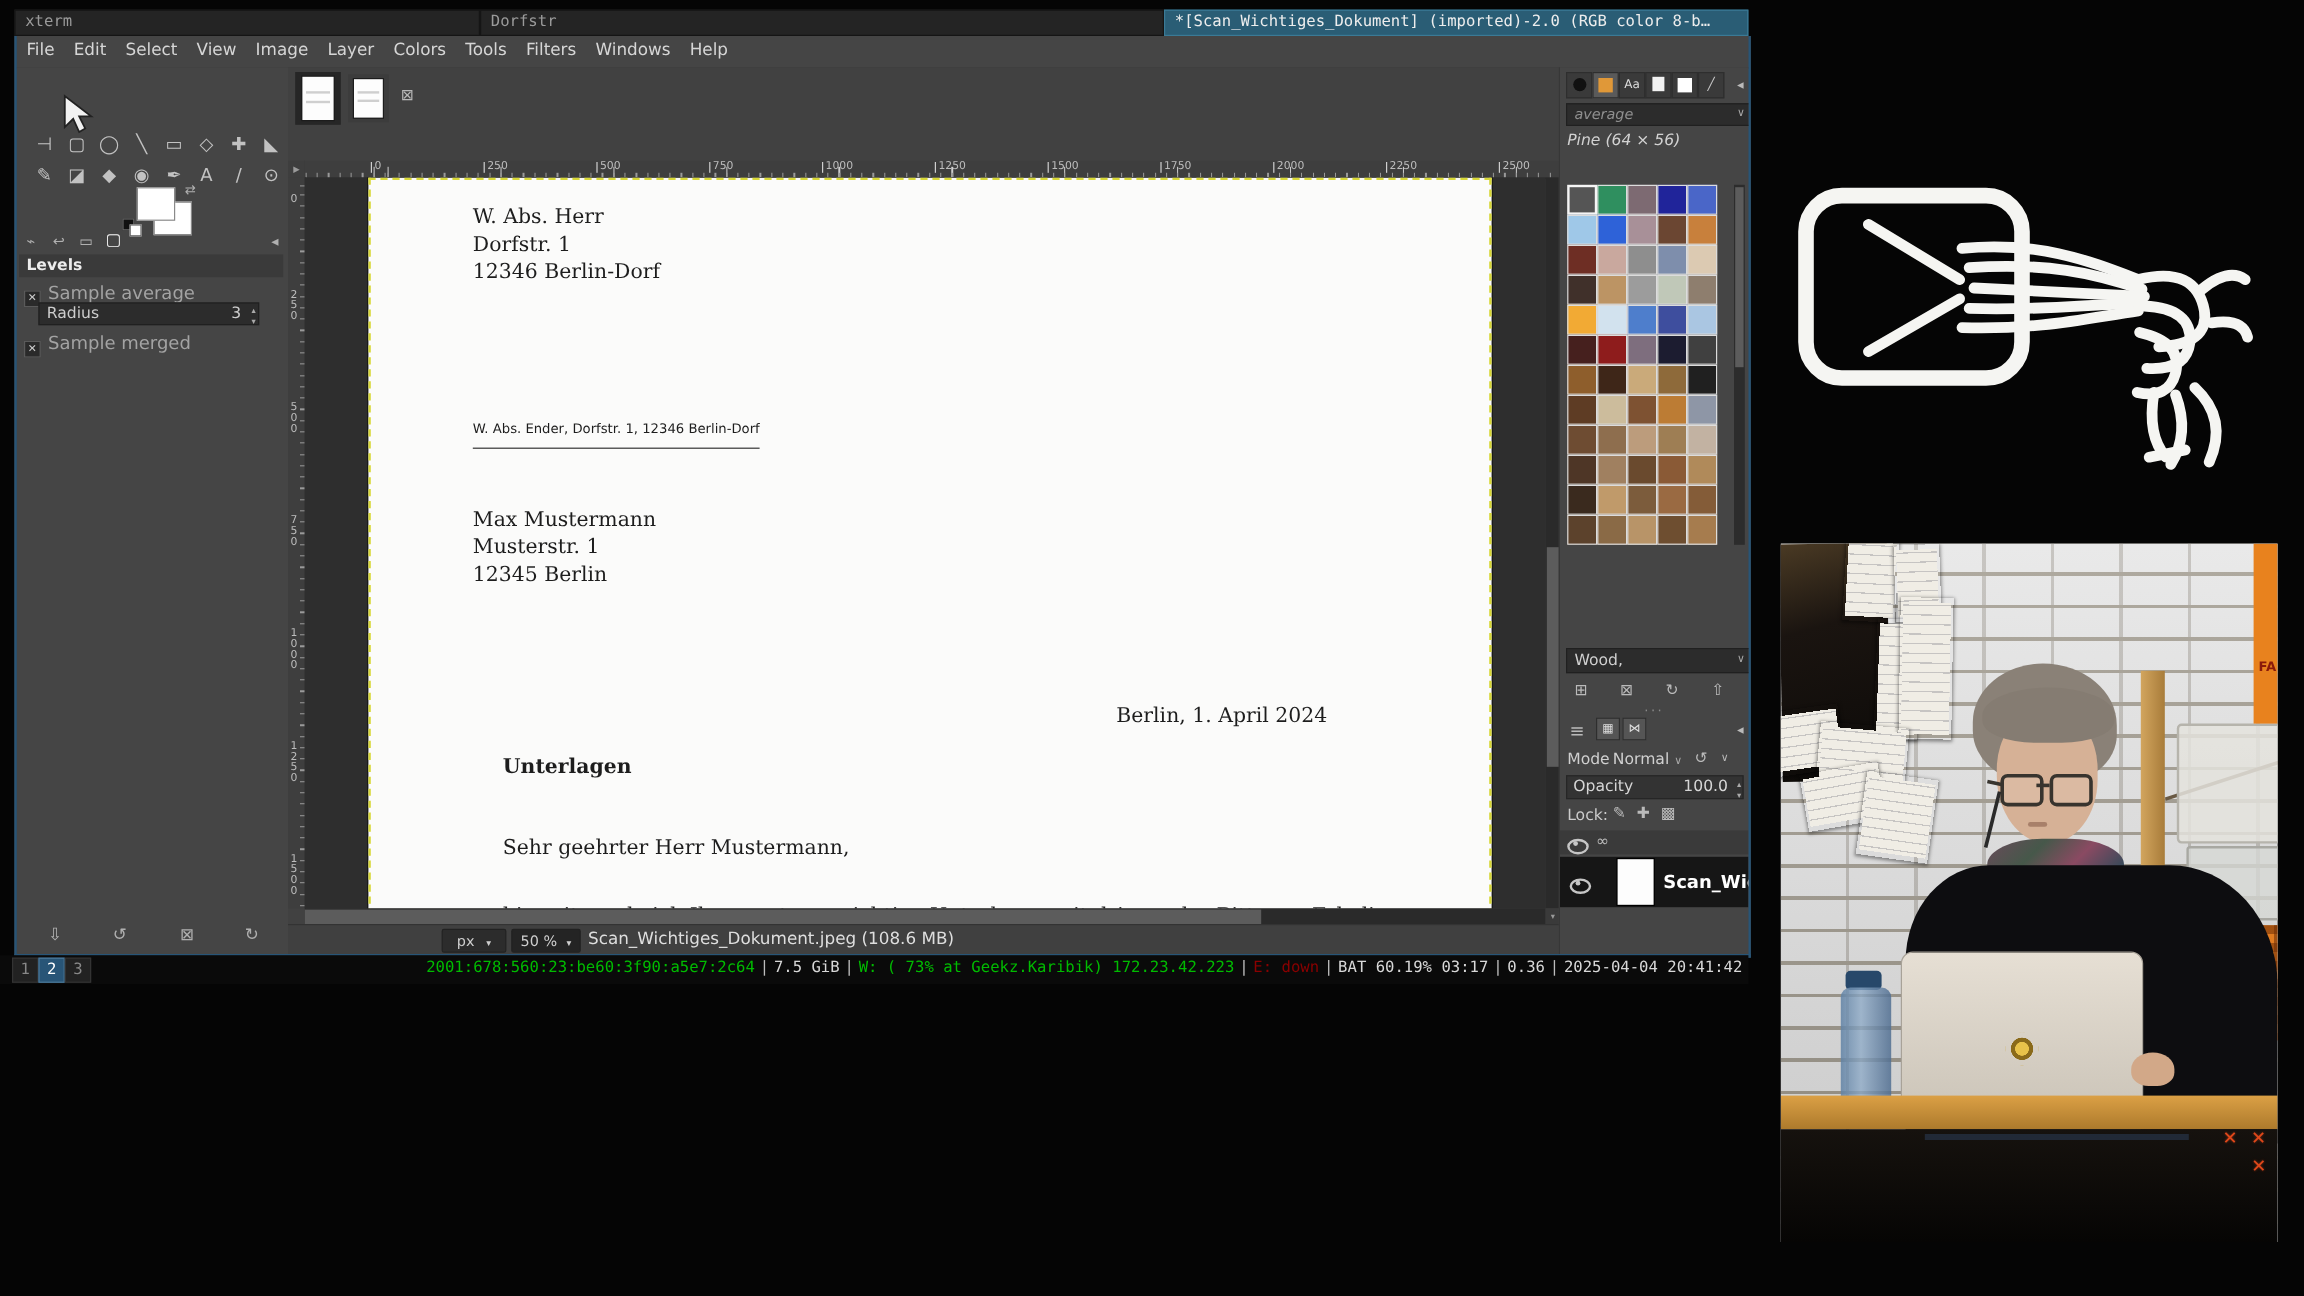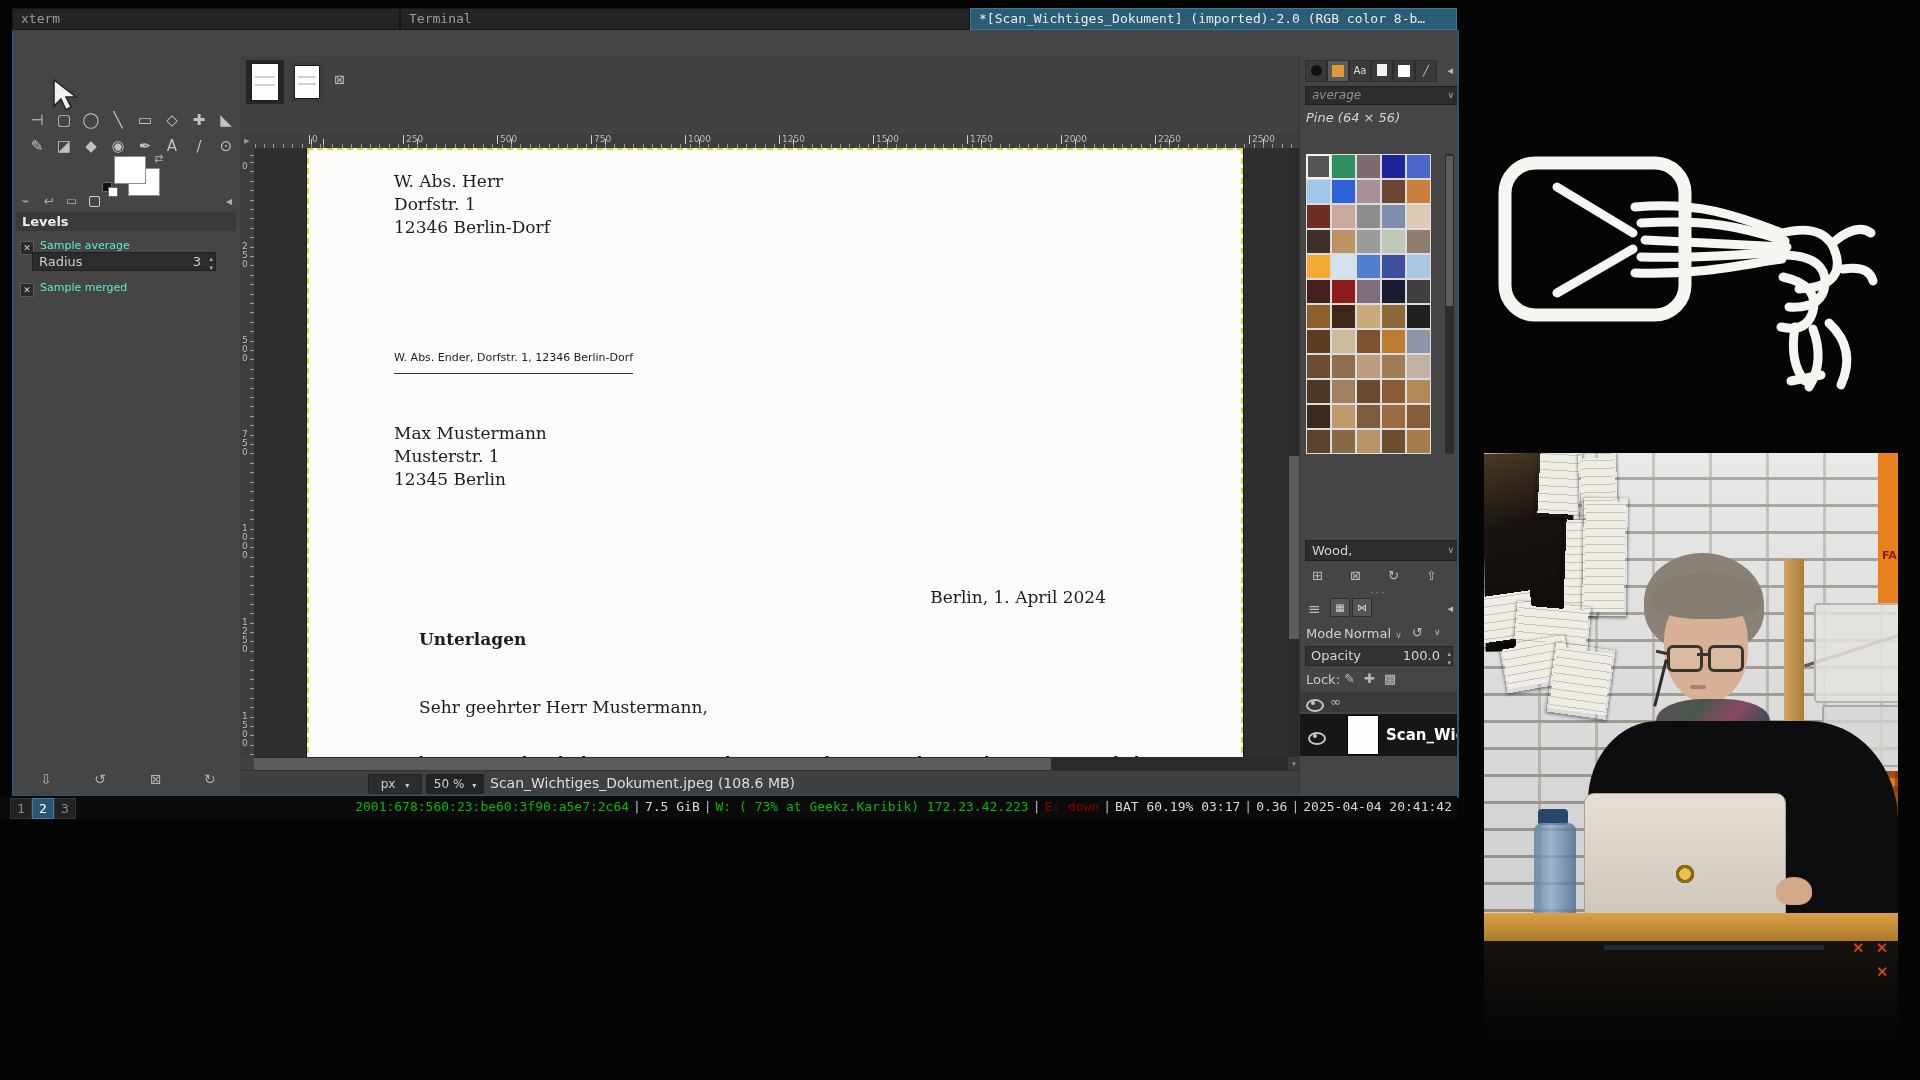--- a/index.html
+++ b/index.html
@@ -17,21 +17,21 @@
         box-sizing:content-box;overflow:hidden;}
   .menubar{position:absolute;left:0;top:0;width:100%;height:26px;background:#454545;border-bottom:1px solid #3a3a3a;}
   .menubar span{display:inline-block;margin:0 6px;padding:4px 2px;color:#d6d6d6;font-size:14px;}
   
   .toolbox{position:absolute;left:0;top:26px;width:226px;bottom:0;background:#454545;border-right:1px solid #373737;}
   .tool{position:absolute;width:26px;height:24px;color:#c2c2c2;font-size:15px;text-align:center;line-height:24px;}
   .swatch{position:absolute;background:#fff;border:1px solid #8a8a8a;width:30px;height:26px;}
   .dockicon{position:absolute;color:#b0b0b0;font-size:12px;}
   .levels-title{position:absolute;left:2px;right:4px;background:#3a3a3a;color:#ececec;
                 font-weight:bold;font-size:13px;padding:2px 6px;}
-  .optlabel{color:#5eead4;font-size:11px;}
+  .optlabel{color:#a3a3a3;font-size:15px;}
   .chk{display:inline-block;width:12px;height:12px;background:#2a2a2a;border:1px solid #5a5a5a;
        color:#cfcfcf;font-size:9px;line-height:12px;text-align:center;vertical-align:-2px;margin-right:6px;}
   .spinbox{position:absolute;background:#2c2c2c;border:1px solid #202020;color:#cccccc;font-size:13px;}
   
   .canvascol{position:absolute;left:226px;top:26px;width:1060px;bottom:0;background:#414141;}
   .imgtab{position:absolute;background:#262626;}
   .pagethumb{position:absolute;background:#fdfdfd;box-shadow:0 0 0 1px #1c1c1c;}
   .pagethumb i{position:absolute;left:3px;right:3px;height:2px;background:#cfcfcf;}
   .ruler-h{position:absolute;left:0;top:78px;width:1060px;height:14px;background:#3e3e3e;
            border-bottom:1px solid #2c2c2c;
@@ -88,25 +88,28 @@
   .note{position:absolute;background:#f0ede5;box-shadow:0 1px 3px rgba(0,0,0,.4);
         background-image:repeating-linear-gradient(transparent 0 7px,rgba(120,120,130,.35) 7px 8px);
         background-clip:content-box;padding:5px 3px;}
   .redx{position:absolute;color:#e0481a;font-weight:bold;font-size:15px;letter-spacing:3px;
         text-shadow:0 0 2px rgba(224,72,26,.6);}
 </style>
 </head>
 <body>
 
 <div class="wmseg" style="left:12px;width:388px;"><span>xterm</span></div>
-<div class="wmseg" style="left:400px;width:570px;"><span>Terminal</span></div>
+<div class="wmseg" style="left:400px;width:570px;"><span>Dorfstr</span></div>
 <div class="wmseg active" style="left:970px;width:487px;"><span>*[Scan_Wichtiges_Dokument] (imported)-2.0 (RGB color 8-b…</span></div>
 
 <div class="gimp">
 
+  <div class="menubar">
+    <span>File</span><span>Edit</span><span>Select</span><span>View</span><span>Image</span><span>Layer</span><span>Colors</span><span>Tools</span><span>Filters</span><span>Windows</span><span>Help</span>
+  </div>
 
   <div class="toolbox">
 
     <span class="tool" style="left:10px;top:52px;">⊣</span>
     <span class="tool" style="left:37px;top:52px;">▢</span>
     <span class="tool" style="left:64px;top:52px;">◯</span>
     <span class="tool" style="left:91px;top:52px;">╲</span>
     <span class="tool" style="left:118px;top:52px;">▭</span>
     <span class="tool" style="left:145px;top:52px;">◇</span>
     <span class="tool" style="left:172px;top:52px;">✚</span>

